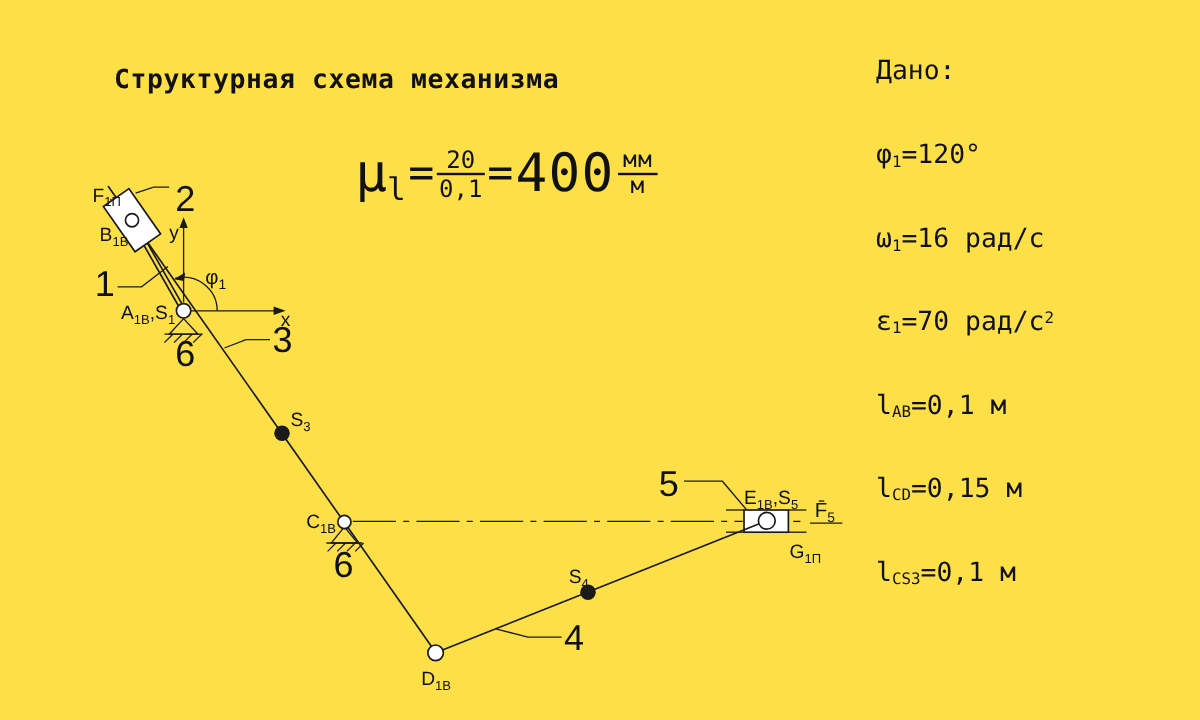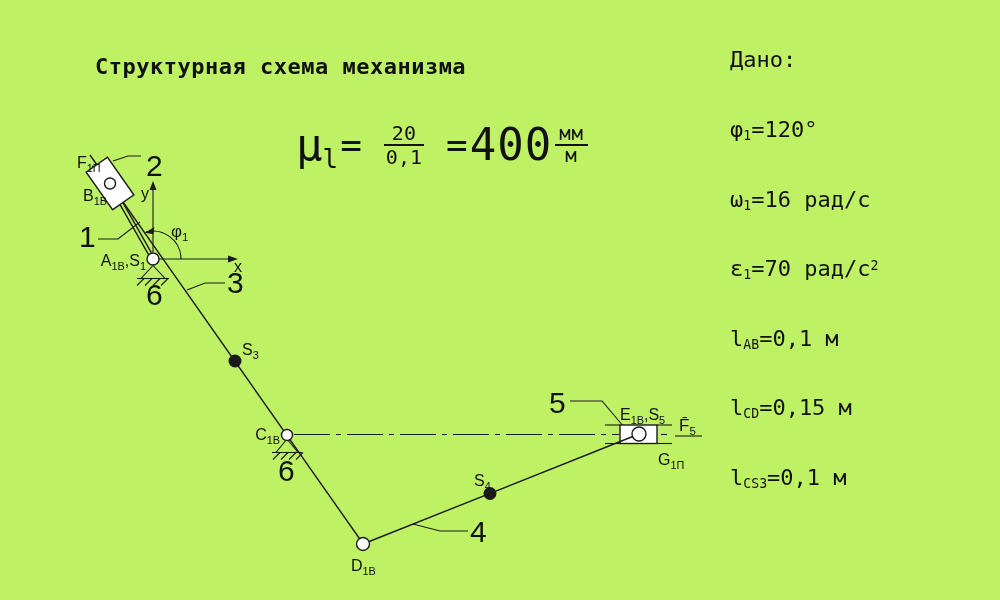--- a/index.html
+++ b/index.html
@@ -1,27 +1,27 @@
 <!DOCTYPE html>
 <html><head>
 <meta charset="utf-8">
 <style>
   html,body{margin:0;padding:0;background:#fff;}
-  #page{position:relative;width:1000px;height:600px;background:#bef264;overflow:hidden;
+  #page{position:relative;width:1000px;height:600px;background:#fde047;overflow:hidden;
         color:#111;font-family:"DejaVu Sans Mono",monospace;}
   
   .title{position:absolute;left:95px;top:54px;font-size:22px;font-weight:bold;
          letter-spacing:.5px;white-space:pre;}
   
   .formula{position:absolute;left:296px;top:122px;display:flex;align-items:center;justify-content:center;}
   .f-lhs{font-size:44px;line-height:1;}
   .f-lhs sub{font-size:26px;line-height:0;vertical-align:-8px;}
   .f-eq{font-size:36px;line-height:1;margin:0 2px;}
   .frac{display:inline-flex;flex-direction:column;text-align:center;
-        font-size:20px;line-height:1.1;margin:0 20px;}
+        font-size:20px;line-height:1.1;margin:0 0;}
   .frac .fnum{border-bottom:2px solid #111;padding:0 4px;}
   .frac .fden{padding:0 2px;}
   .f-res{font-size:44px;line-height:1;letter-spacing:1px;}
   .unit{font-size:19px;line-height:1.05;margin-left:3px;letter-spacing:1px;}
   
   .panel{position:absolute;left:730px;top:2px;font-size:22px;line-height:23.2px;white-space:pre;}
   .panel sub{font-size:.6em;vertical-align:-0.22em;line-height:0;}
   .panel sup{font-size:.6em;vertical-align:0.45em;line-height:0;}
   
   svg text{font-family:"Liberation Sans",sans-serif;fill:#111;}

